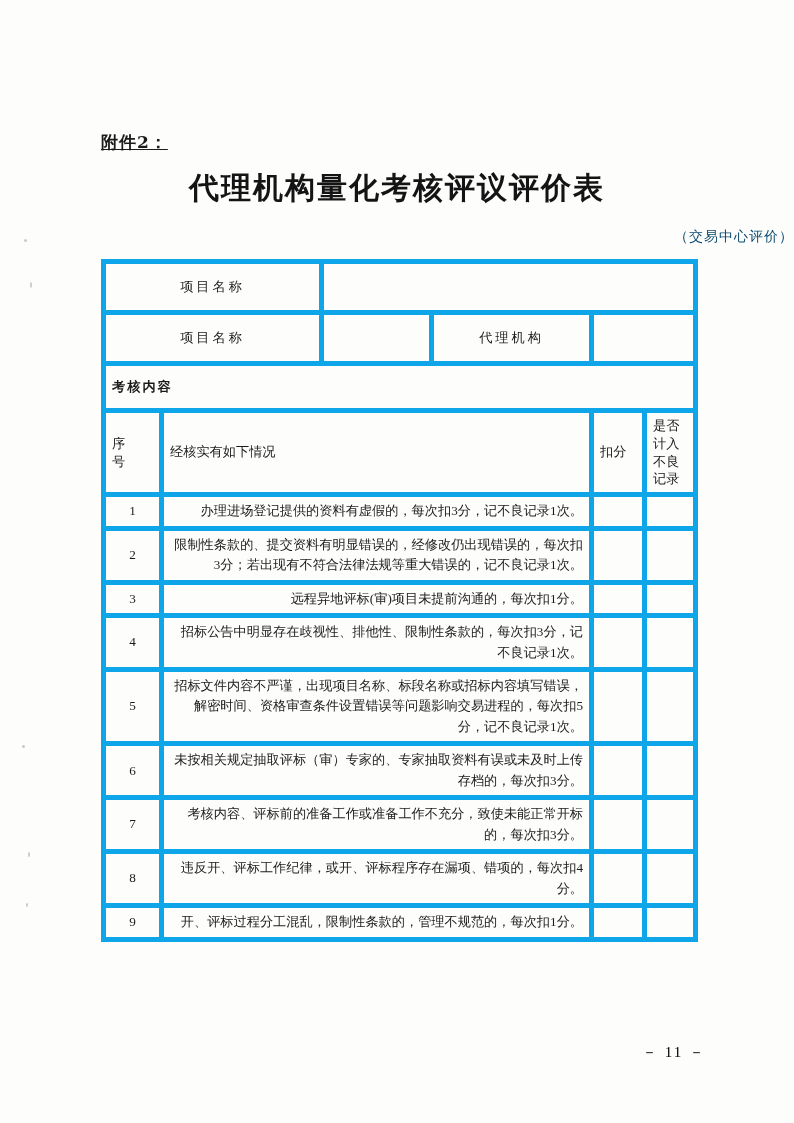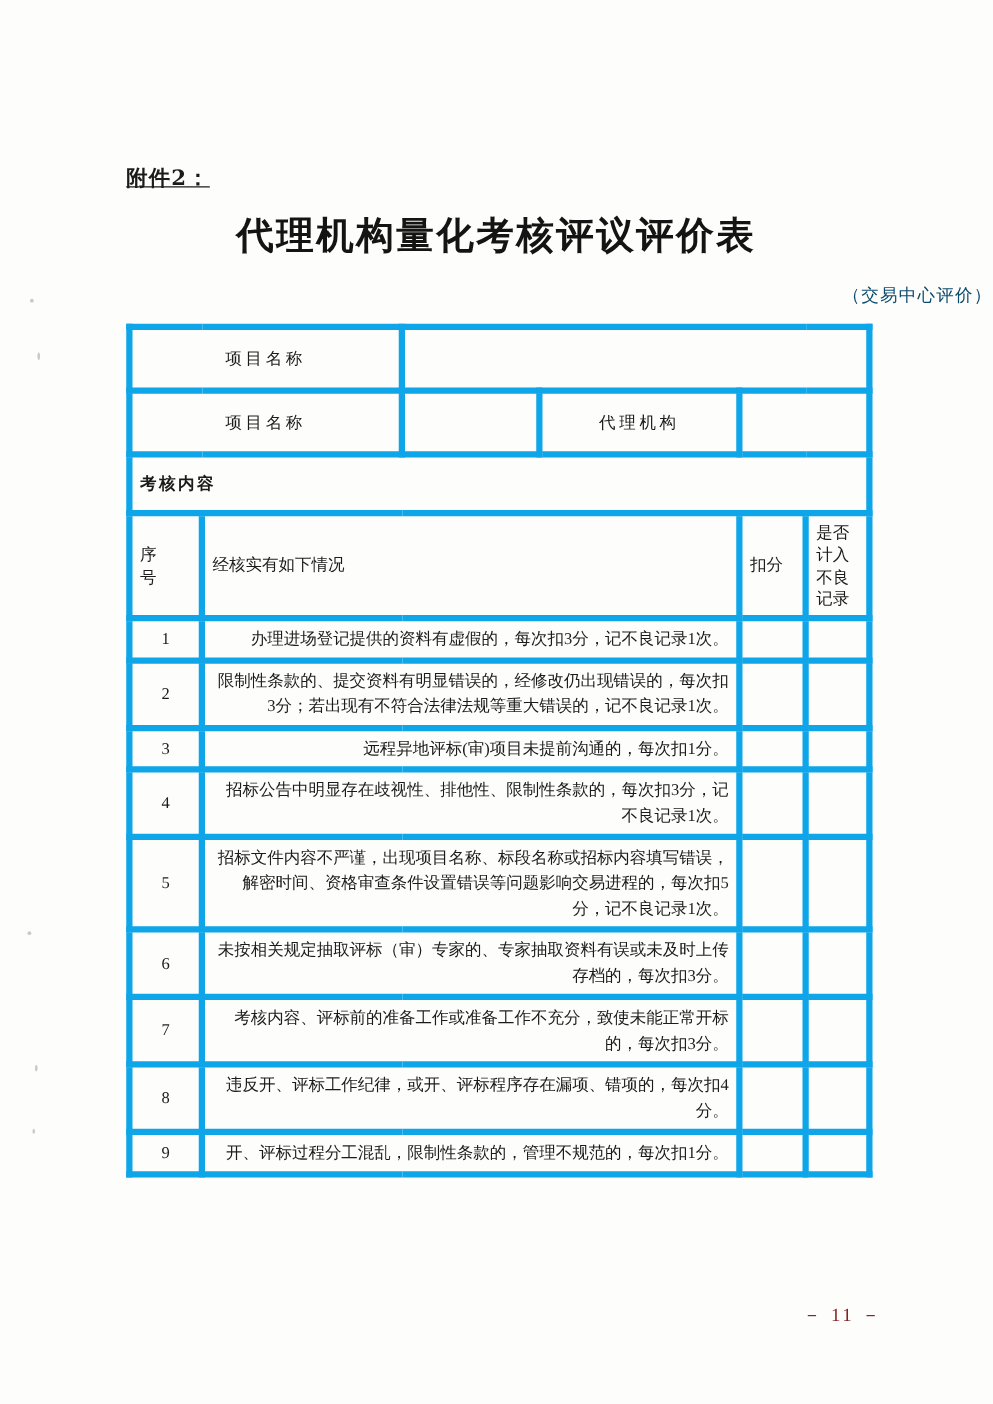--- a/index.html
+++ b/index.html
@@ -119,21 +119,21 @@
   .page-number {
     position: absolute;
     left: 0;
     top: 1043px;
     width: 794px;
     text-align: right;
     padding-right: 88px;
     box-sizing: border-box;
     font-size: 15px;
     letter-spacing: 2px;
-    color: #7f1d1d;
+    color: #000000;
   }
 </style>
 </head>
 <body>
 
 <div class="page">
 
   <div class="speck" style="left:24px; top:239px; width:3px; height:3px;"></div>
   <div class="speck" style="left:30px; top:282px; width:2px; height:6px;"></div>
   <div class="speck" style="left:22px; top:745px; width:3px; height:3px;"></div>

